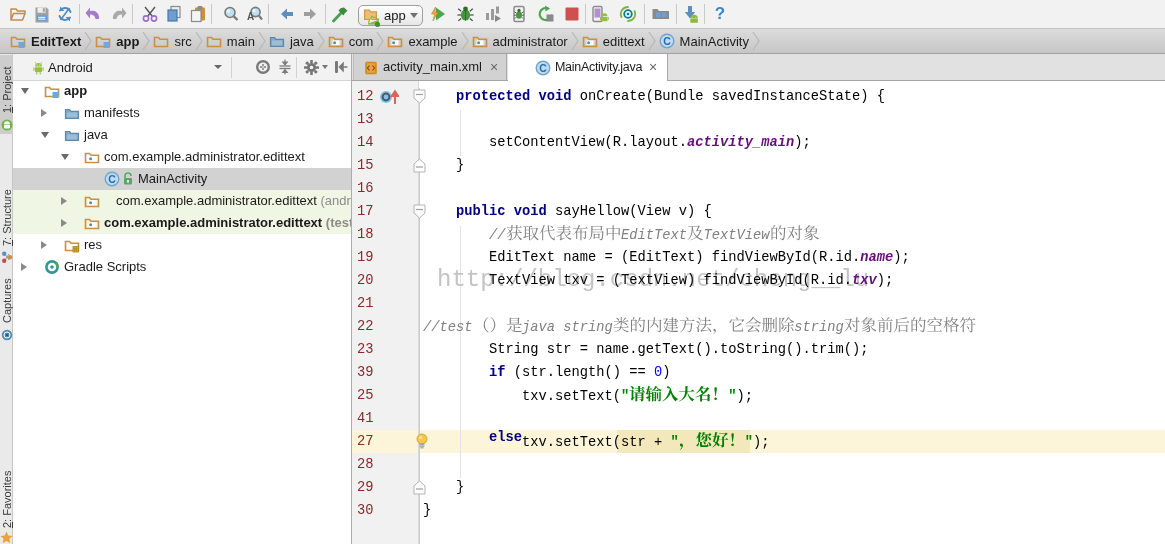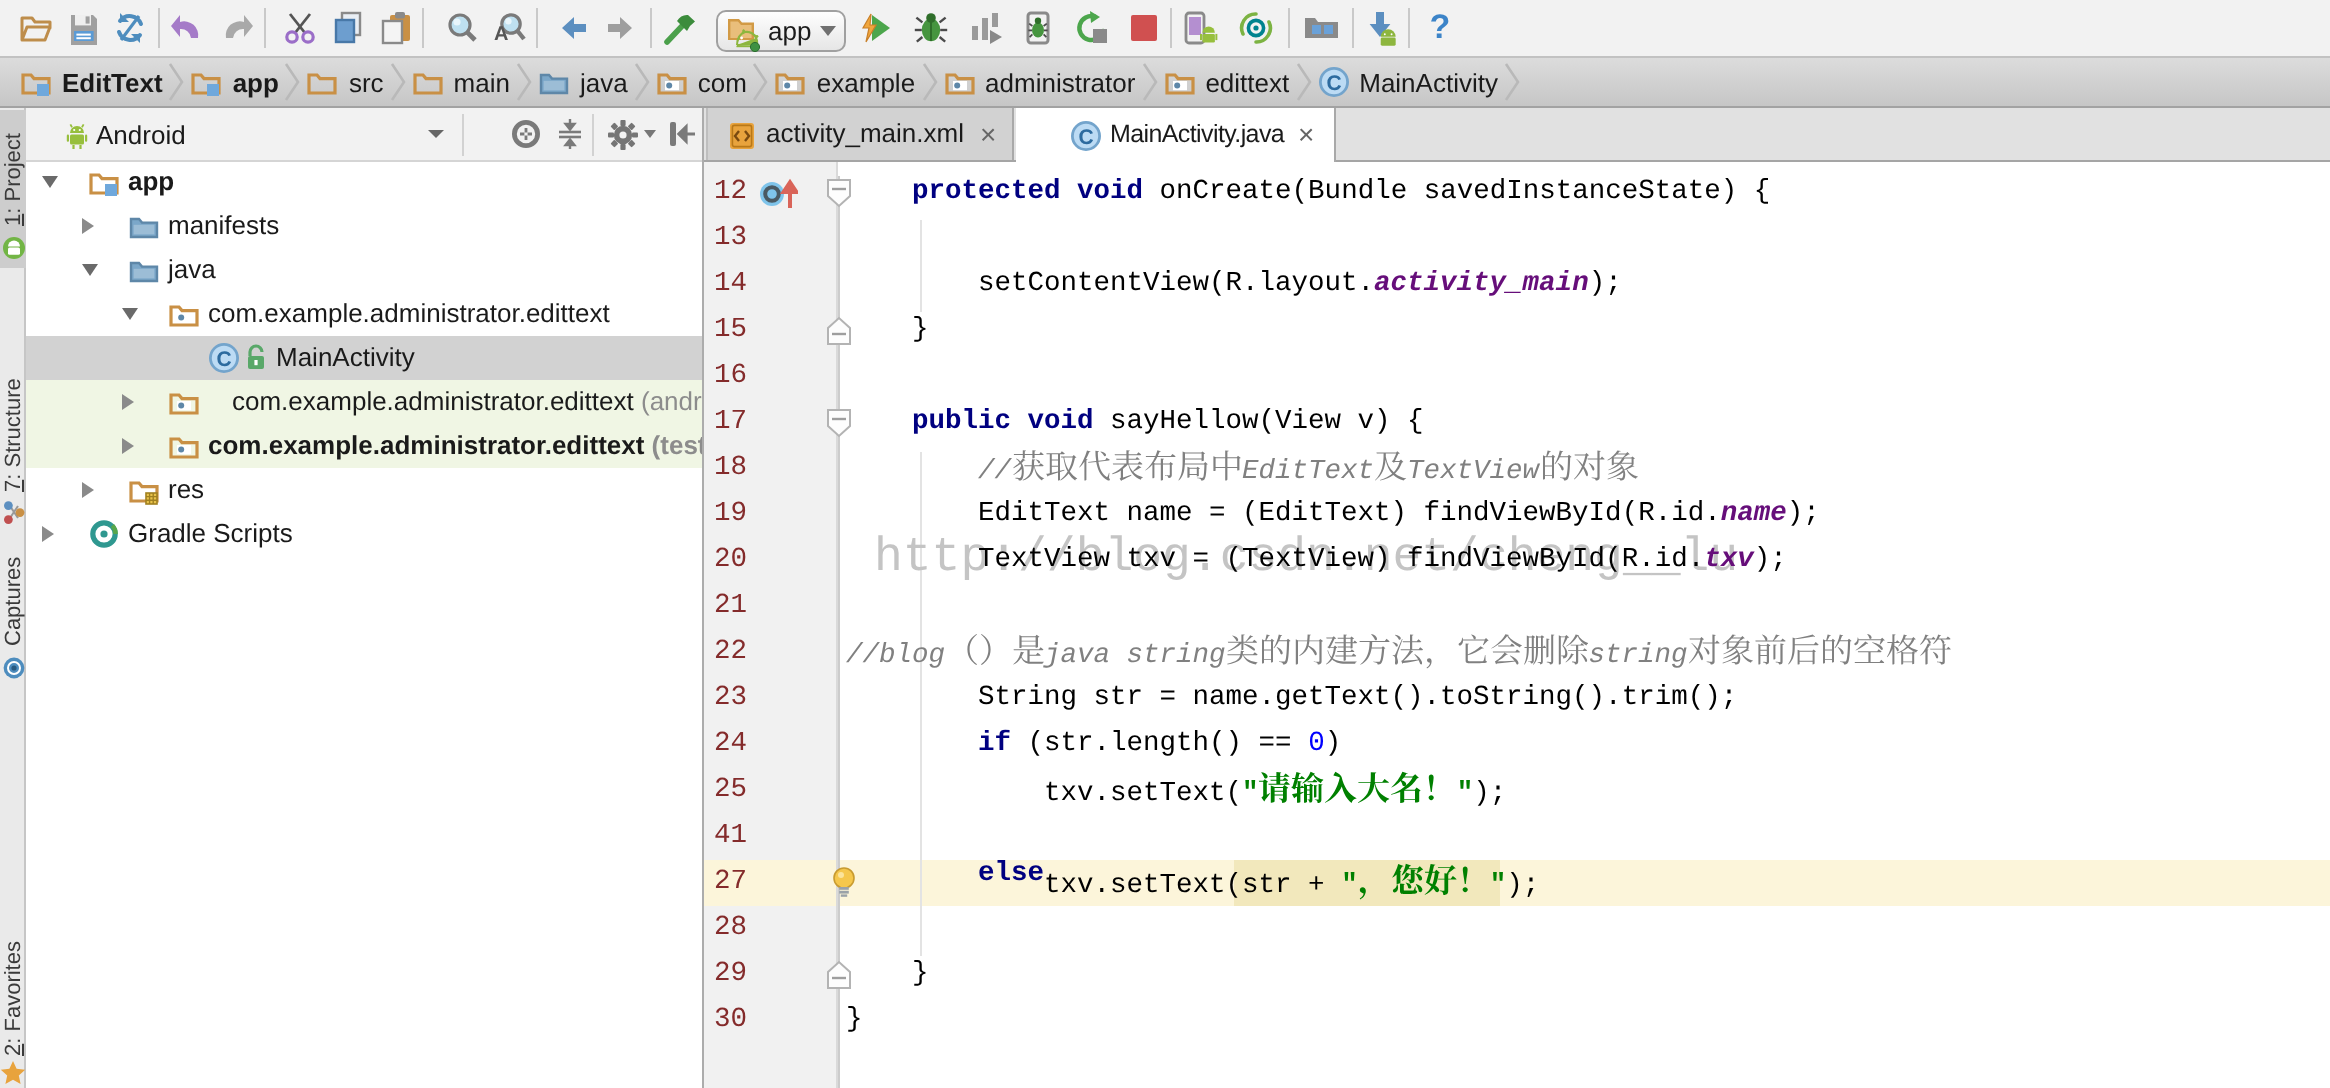--- a/index.html
+++ b/index.html
@@ -530,21 +530,21 @@
 <div class="ln" style="top:131px">14</div>
 <div class="ln" style="top:154px">15</div>
 <div class="ln" style="top:177px">16</div>
 <div class="ln" style="top:200px">17</div>
 <div class="ln" style="top:223px">18</div>
 <div class="ln" style="top:246px">19</div>
 <div class="ln" style="top:269px">20</div>
 <div class="ln" style="top:292px">21</div>
 <div class="ln" style="top:315px">22</div>
 <div class="ln" style="top:338px">23</div>
-<div class="ln" style="top:361px">24</div>
+<div class="ln" style="top:361px">39</div>
 <div class="ln" style="top:384px">25</div>
 <div class="ln" style="top:407px">41</div>
 <div class="ln" style="top:430px">27</div>
 <div class="ln" style="top:453px">28</div>
 <div class="ln" style="top:476px">29</div>
 <div class="ln" style="top:499px">30</div>
   <div class="cl" style="top:85px"><span style="color:#000000;">    </span><span style="color:#000080;font-weight:bold;">protected void</span><span style="color:#000000;"> onCreate(Bundle savedInstanceState) {</span></div>
 <div class="cl" style="top:131px"><span style="color:#000000;">        setContentView(R.layout.</span><span style="color:#660E7A;font-weight:bold;font-style:italic;">activity_main</span><span style="color:#000000;">);</span></div>
 <div class="cl" style="top:154px"><span style="color:#000000;">    }</span></div>
 <div class="cl" style="top:177px"></div>
@@ -560,21 +560,21 @@
         <use href="#r7" x="0" y="16"></use>
       </svg><span style="color:#808080;font-style:italic;">TextView</span><svg width="49.5" height="20" viewBox="0 0 49.5 20" style="vertical-align:-4px" fill="#808080">
         <use href="#r8" x="0" y="16"></use>
         <use href="#r9" x="16.5" y="16"></use>
         <use href="#r10" x="33" y="16"></use>
       </svg></div>
 <div class="cl" style="top:200px"><span style="color:#000000;">    </span><span style="color:#000080;font-weight:bold;">public void</span><span style="color:#000000;"> sayHellow(View v) {</span></div>
 <div class="cl" style="top:246px"><span style="color:#000000;">        EditText name = (EditText) findViewById(R.id.</span><span style="color:#660E7A;font-weight:bold;font-style:italic;">name</span><span style="color:#000000;">);</span></div>
 <div class="cl" style="top:269px"><span style="color:#000000;">        TextView txv = (TextView) findViewById(R.id.</span><span style="color:#660E7A;font-weight:bold;font-style:italic;">txv</span><span style="color:#000000;">);</span></div>
 <div class="cl" style="top:292px"></div>
-<div class="cl" style="top:315px"><span style="color:#808080;font-style:italic;">//blog</span><svg width="49.5" height="20" viewBox="0 0 49.5 20" style="vertical-align:-4px" fill="#808080">
+<div class="cl" style="top:315px"><span style="color:#808080;font-style:italic;">//test</span><svg width="49.5" height="20" viewBox="0 0 49.5 20" style="vertical-align:-4px" fill="#808080">
         <use href="#r26" x="0" y="16"></use>
         <use href="#r27" x="16.5" y="16"></use>
         <use href="#r11" x="33" y="16"></use>
       </svg><span style="color:#808080;font-style:italic;">java string</span><svg width="181.5" height="20" viewBox="0 0 181.5 20" style="vertical-align:-4px" fill="#808080">
         <use href="#r12" x="0" y="16"></use>
         <use href="#r8" x="16.5" y="16"></use>
         <use href="#r13" x="33" y="16"></use>
         <use href="#r14" x="49.5" y="16"></use>
         <use href="#r15" x="66" y="16"></use>
         <use href="#r16" x="82.5" y="16"></use>

